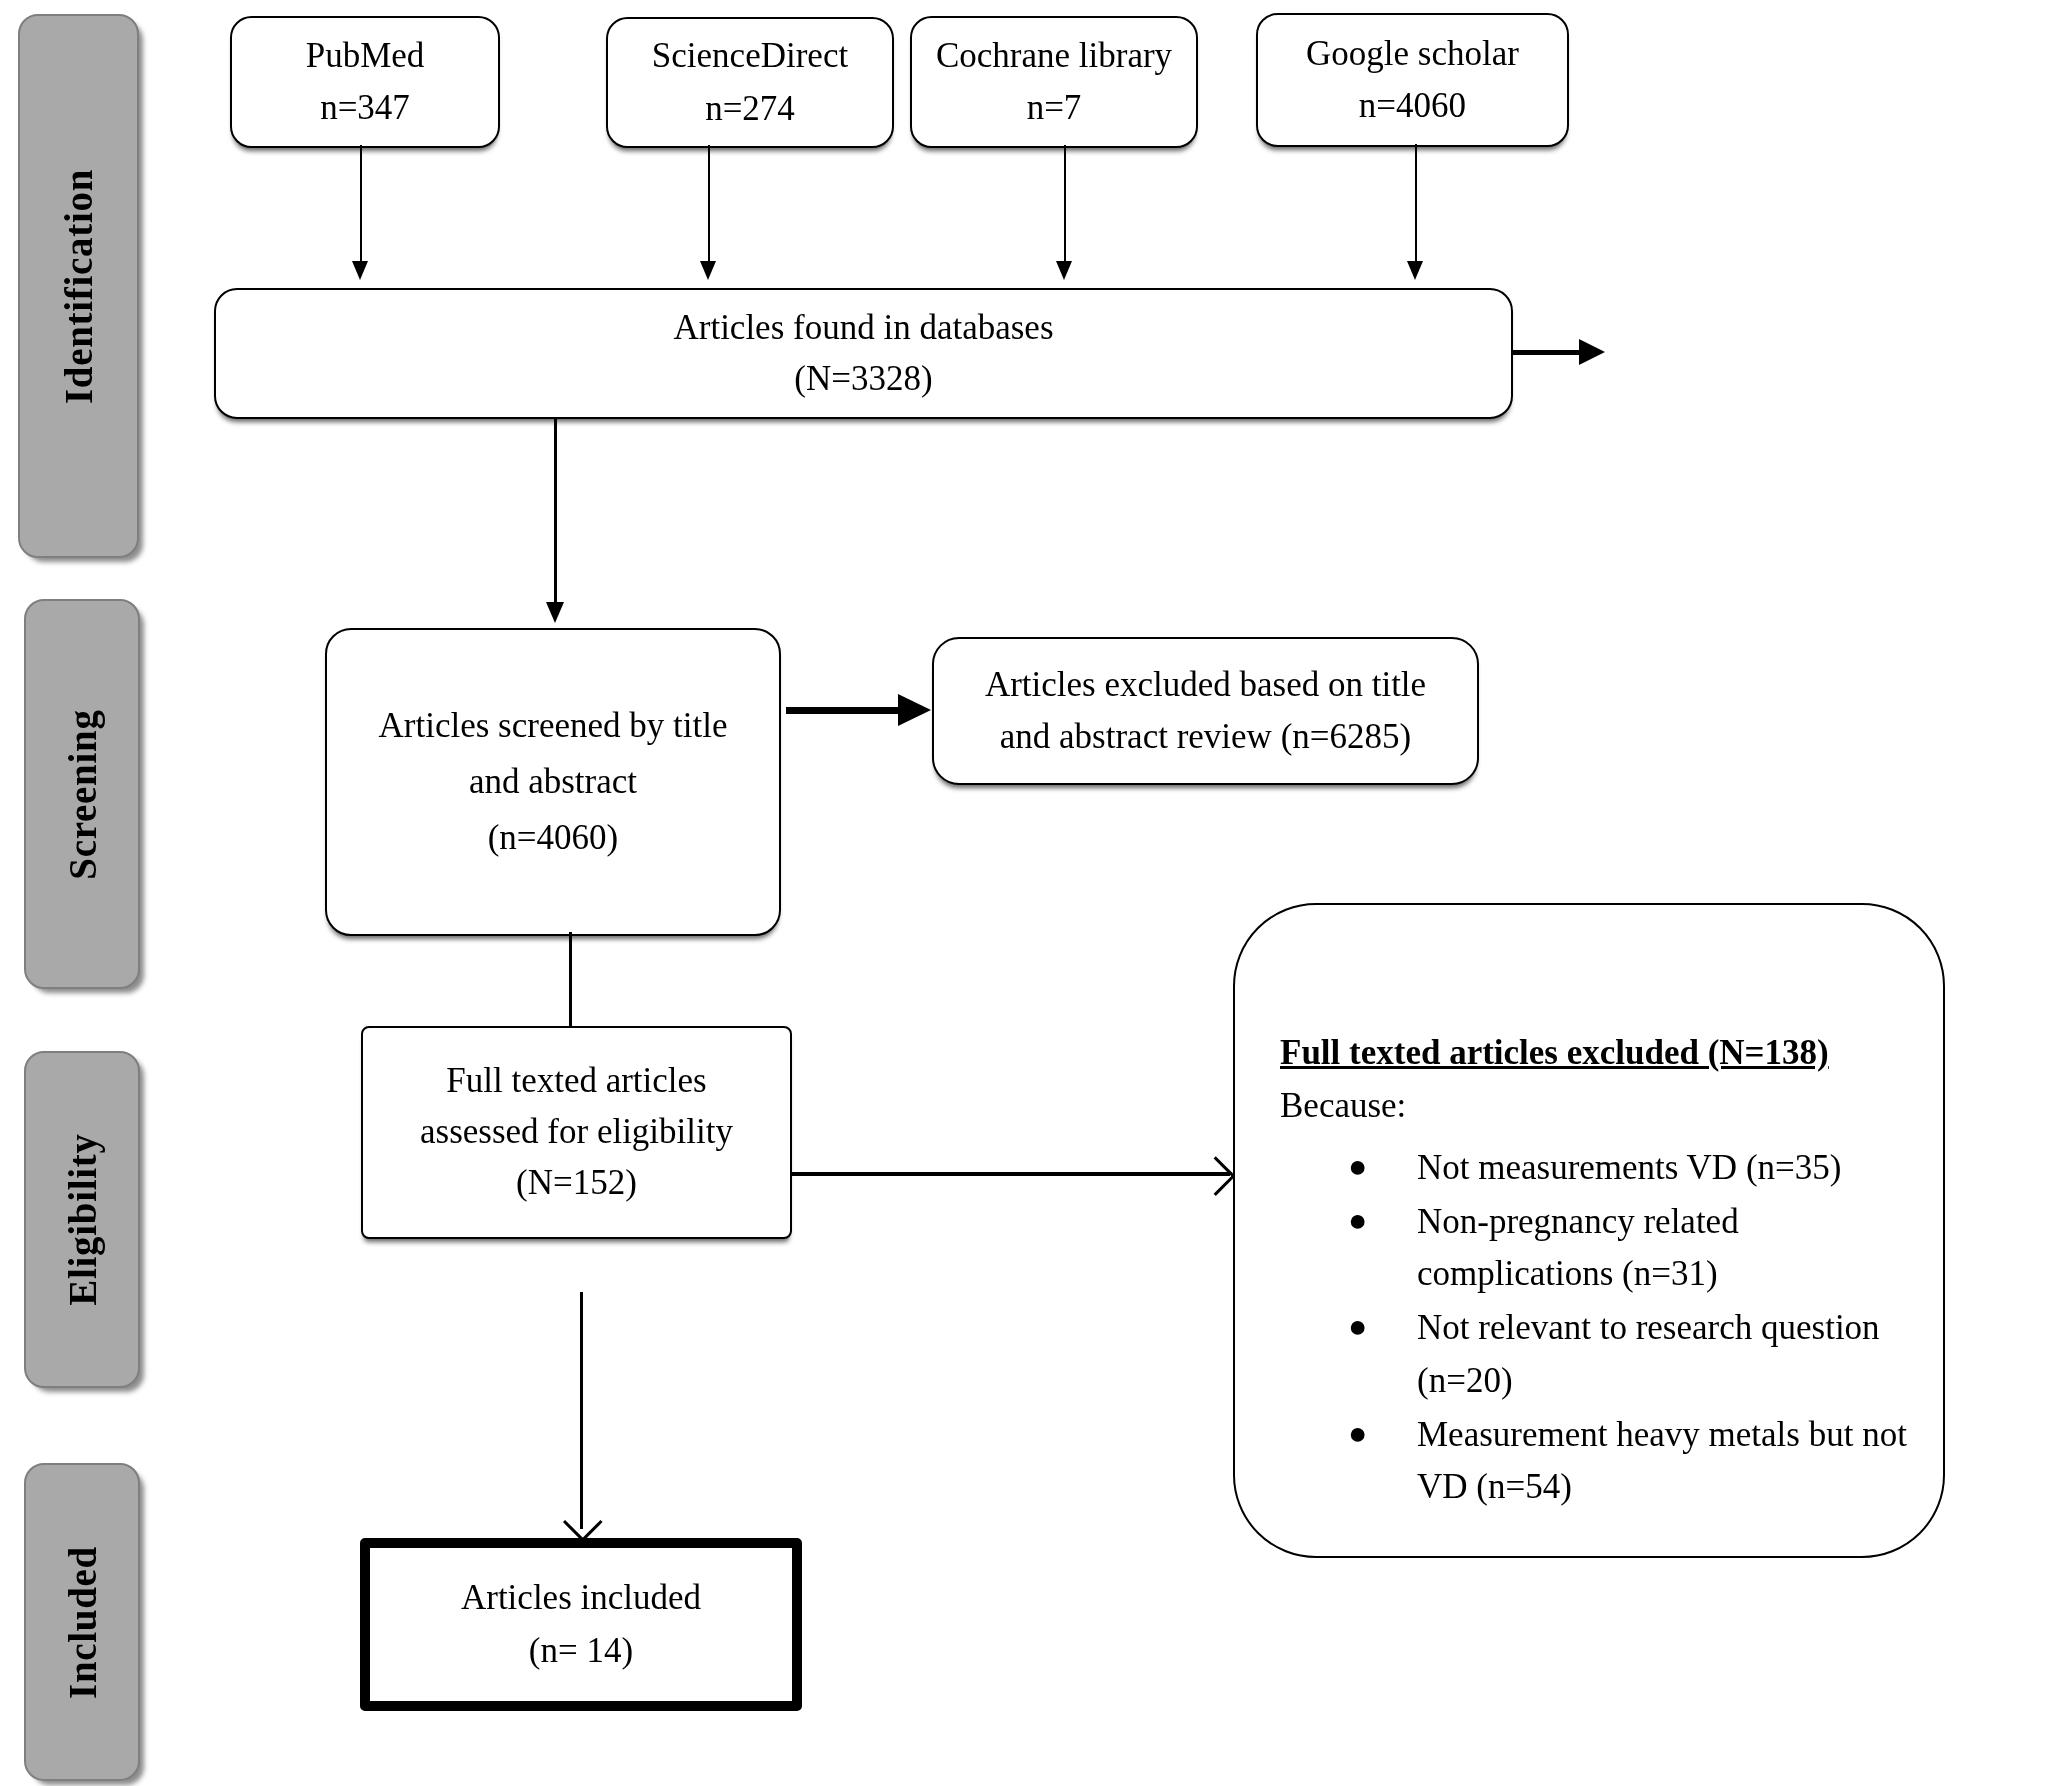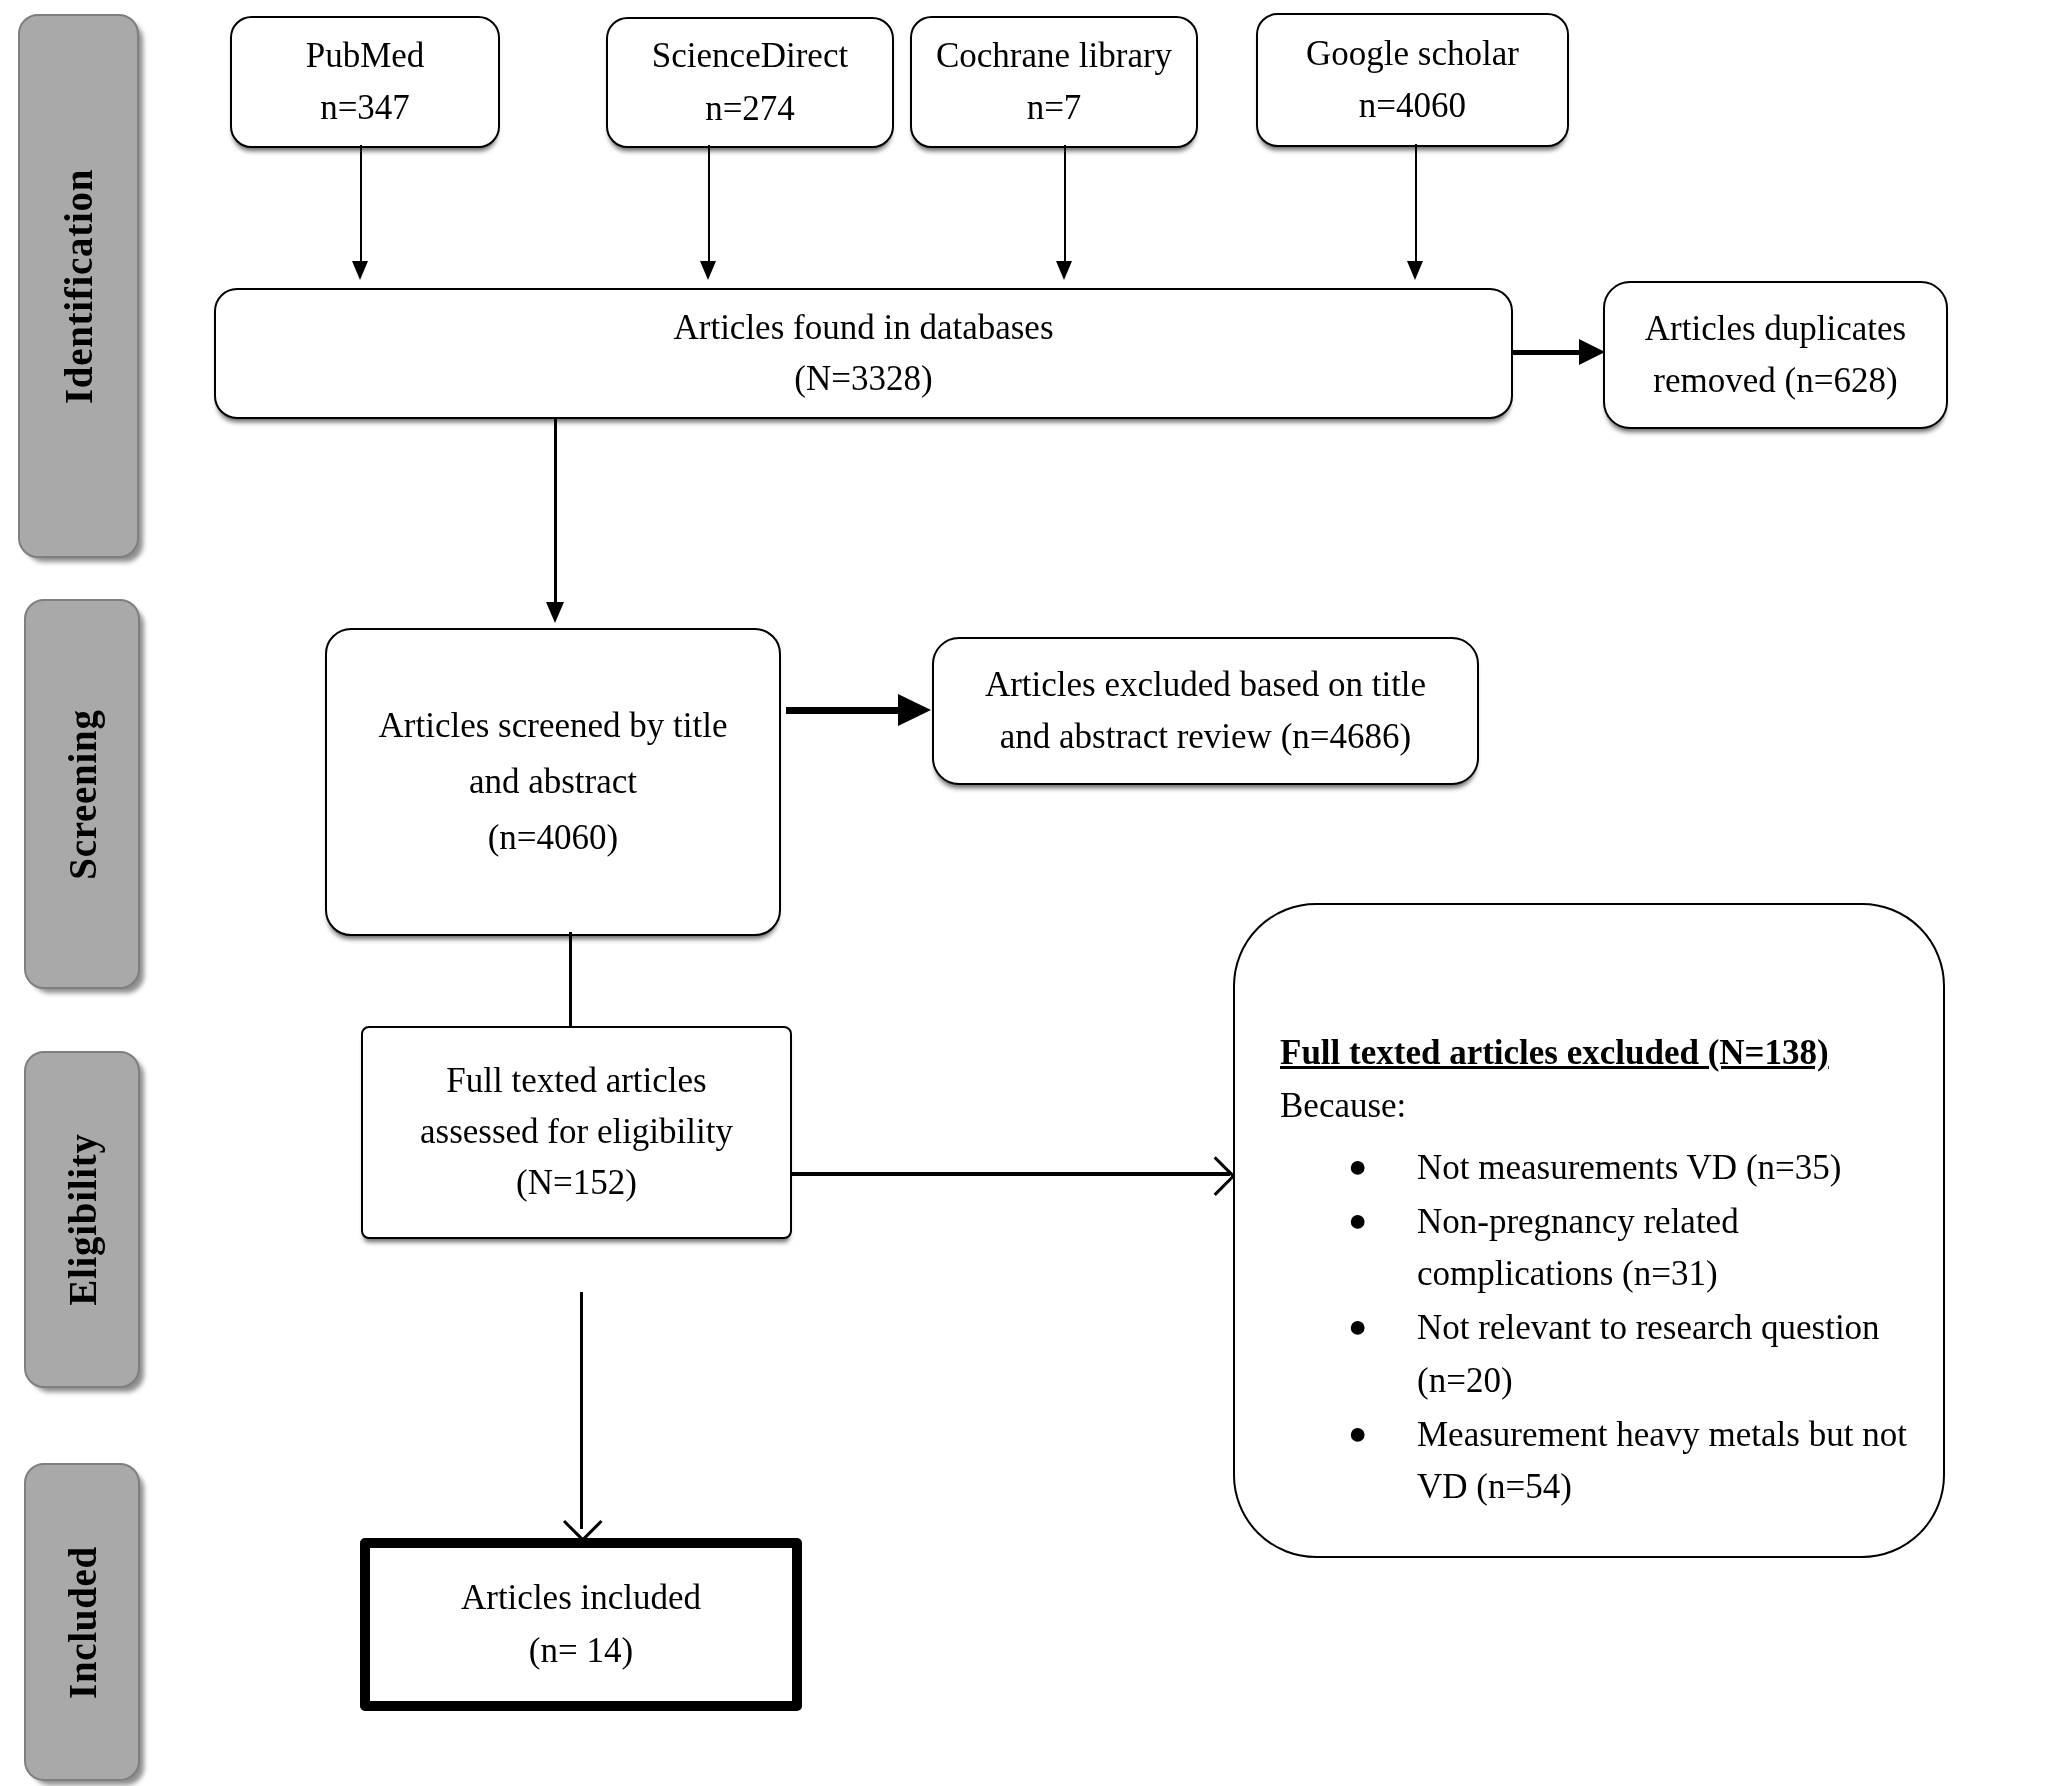--- a/index.html
+++ b/index.html
@@ -94,38 +94,36 @@
     <div class="tri tri-down" style="left:1407px;top:261px;"></div>
   </div>
 
   <div class="box shadow-b" id="box-found">Articles  found in databases
 (N=3328)</div>
 
   <div>
     <div class="shaft" style="left:1511px;top:350px;width:69px;height:5px;"></div>
     <div class="tri tri-right" style="left:1579px;top:339px;"></div>
   </div>
-  <div class="box shadow-b" id="box-duplicates">Articles duplicates
-removed (n=628)</div>
 
   <div>
     <div class="shaft" style="left:554px;top:417px;width:2.9px;height:187px;"></div>
     <div class="tri tri-down-big" style="left:546px;top:602px;"></div>
   </div>
 
   <div class="box shadow-b" id="box-screened">Articles  screened by title
 and abstract
 (n=4060)</div>
 
   <div>
     <div class="shaft" style="left:786px;top:707px;width:114px;height:7.2px;"></div>
     <div class="tri tri-right-big" style="left:898px;top:694px;"></div>
   </div>
   <div class="box shadow-b" id="box-excluded-ta">Articles  excluded based on title
-and abstract review (n=4686)</div>
+and abstract review (n=6285)</div>
 
   <div>
     <div class="shaft" style="left:569px;top:932px;width:2.9px;height:144px;"></div>
     <div class="tri tri-down" style="left:563px;top:1060px;"></div>
   </div>
 
   <div class="box shadow-b" id="box-eligibility">Full texted articles
 assessed for eligibility
 (N=152)</div>
 

